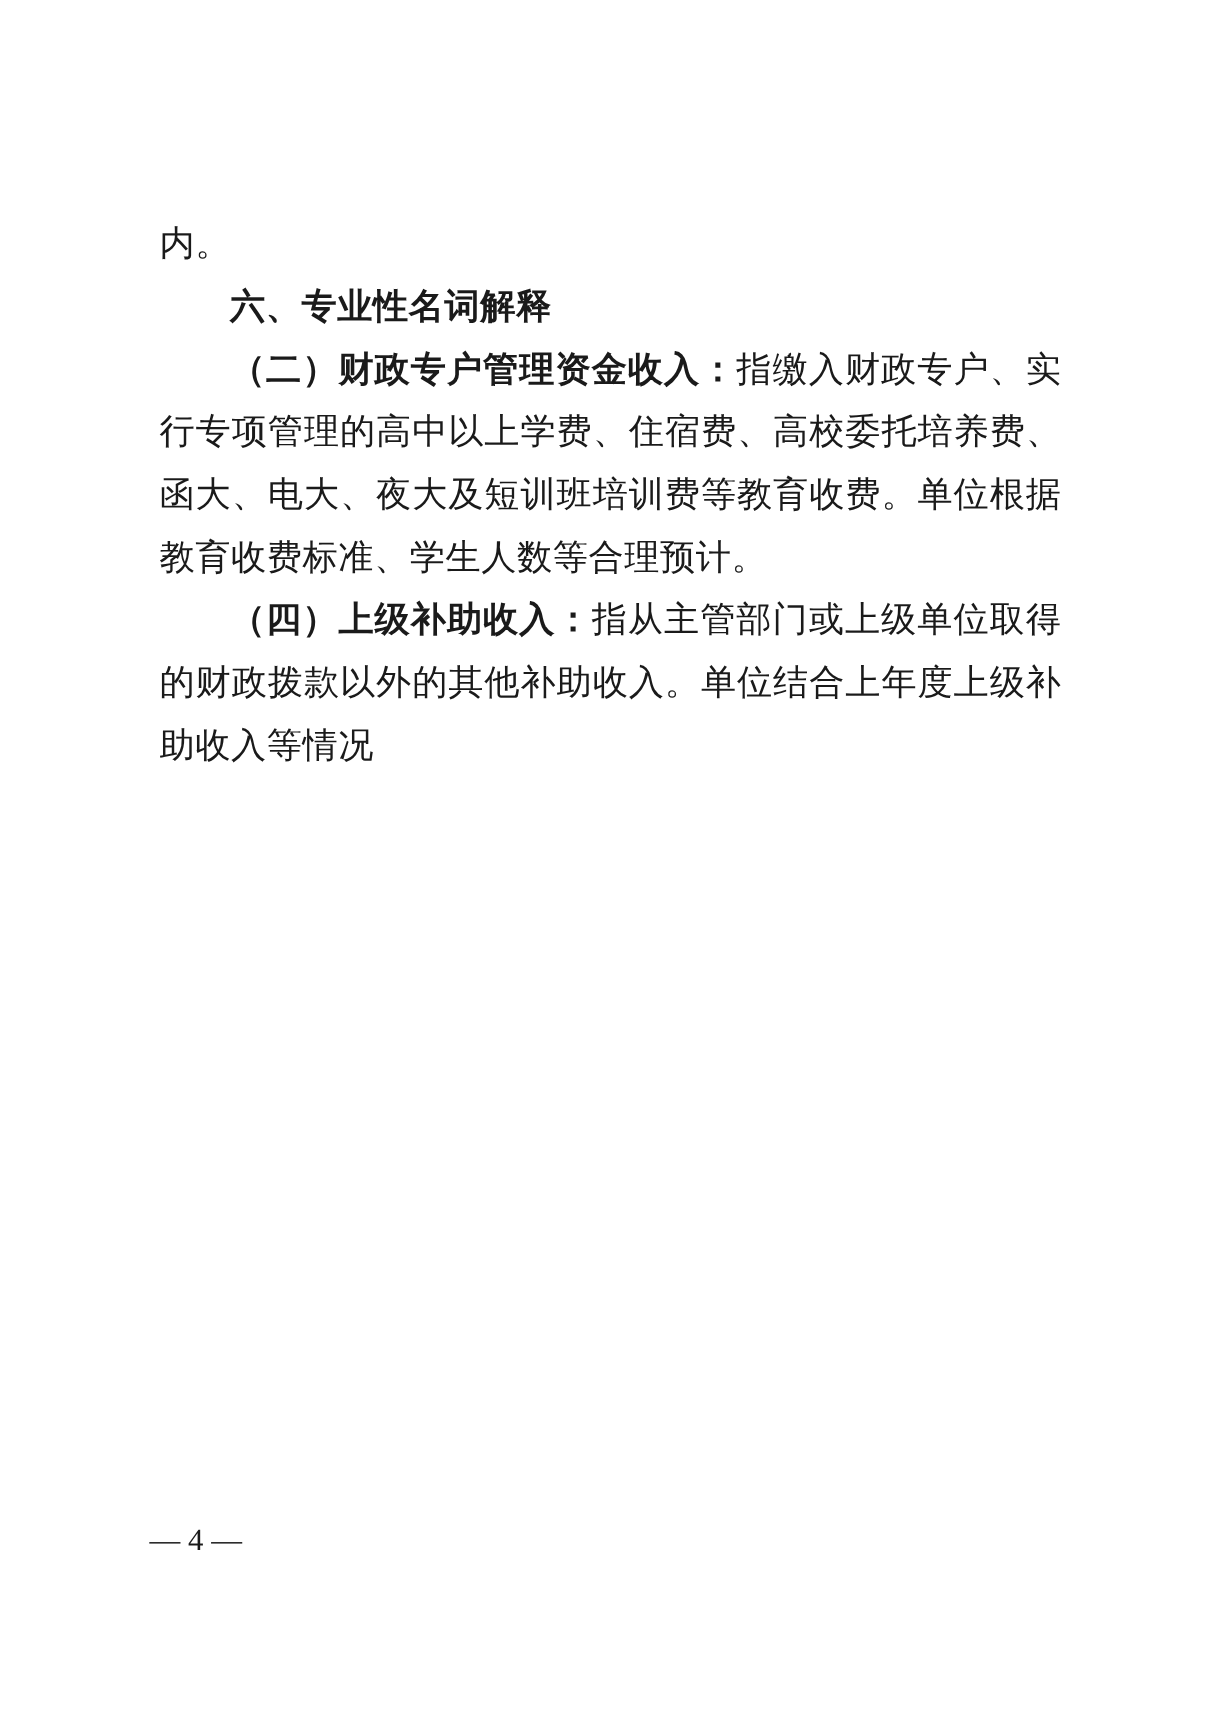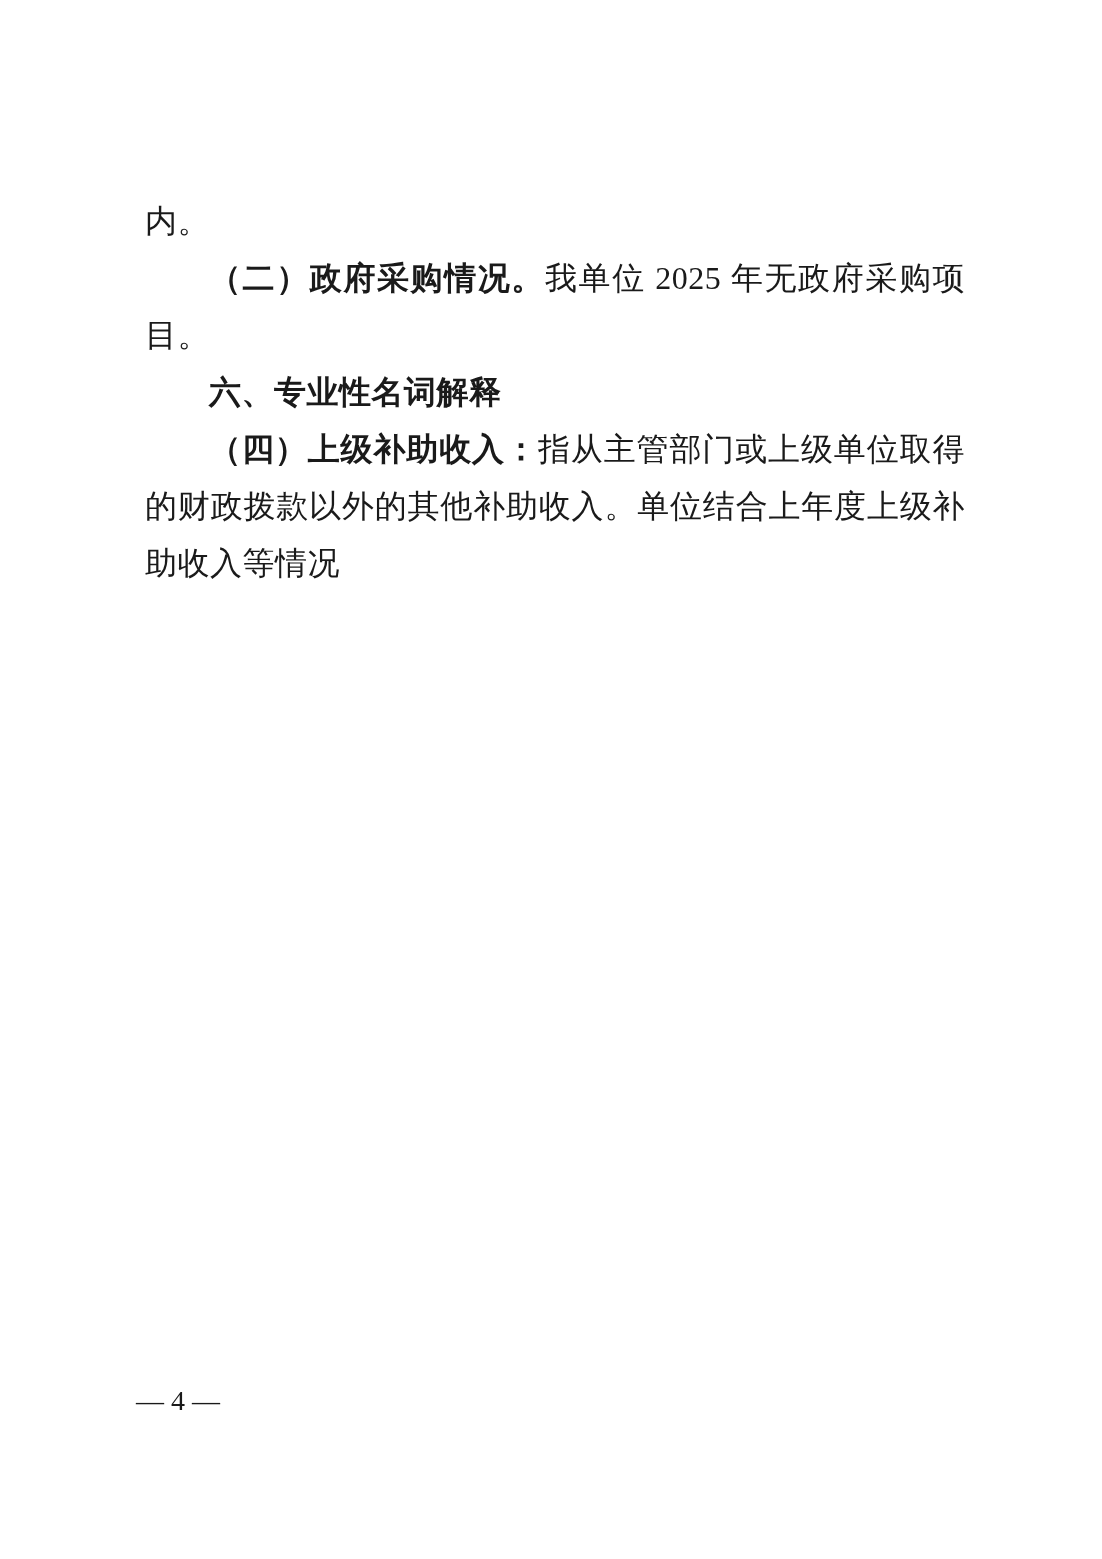--- a/index.html
+++ b/index.html
@@ -61,27 +61,27 @@
 </style>
 </head>
 <body>
 
 <div class="page">
 
   <main class="body-text">
 
     <p class="para no-indent"><span>内。</span></p>
 
-    <p class="para"><b class="lead">（二）政府采购情况。</b><span>我单位 2025 年无政府采购项目。</span></p>
 
 
 
     <h2 class="section-heading">六、专业性名词解释</h2>
 
 
+    <p class="para"><b class="lead">（二）财政专户管理资金收入：</b><span>指缴入财政专户、实行专项管理的高中以上学费、住宿费、高校委托培养费、函大、电大、夜大及短训班培训费等教育收费。单位根据教育收费标准、学生人数等合理预计。</span></p>
 
 
     <p class="para"><b class="lead">（四）上级补助收入：</b><span>指从主管部门或上级单位取得的财政拨款以外的其他补助收入。单位结合上年度上级补助收入等情况</span></p>
 
   </main>
 
   <footer class="page-footer"><span>— 4 —</span></footer>
 
 </div>
 

